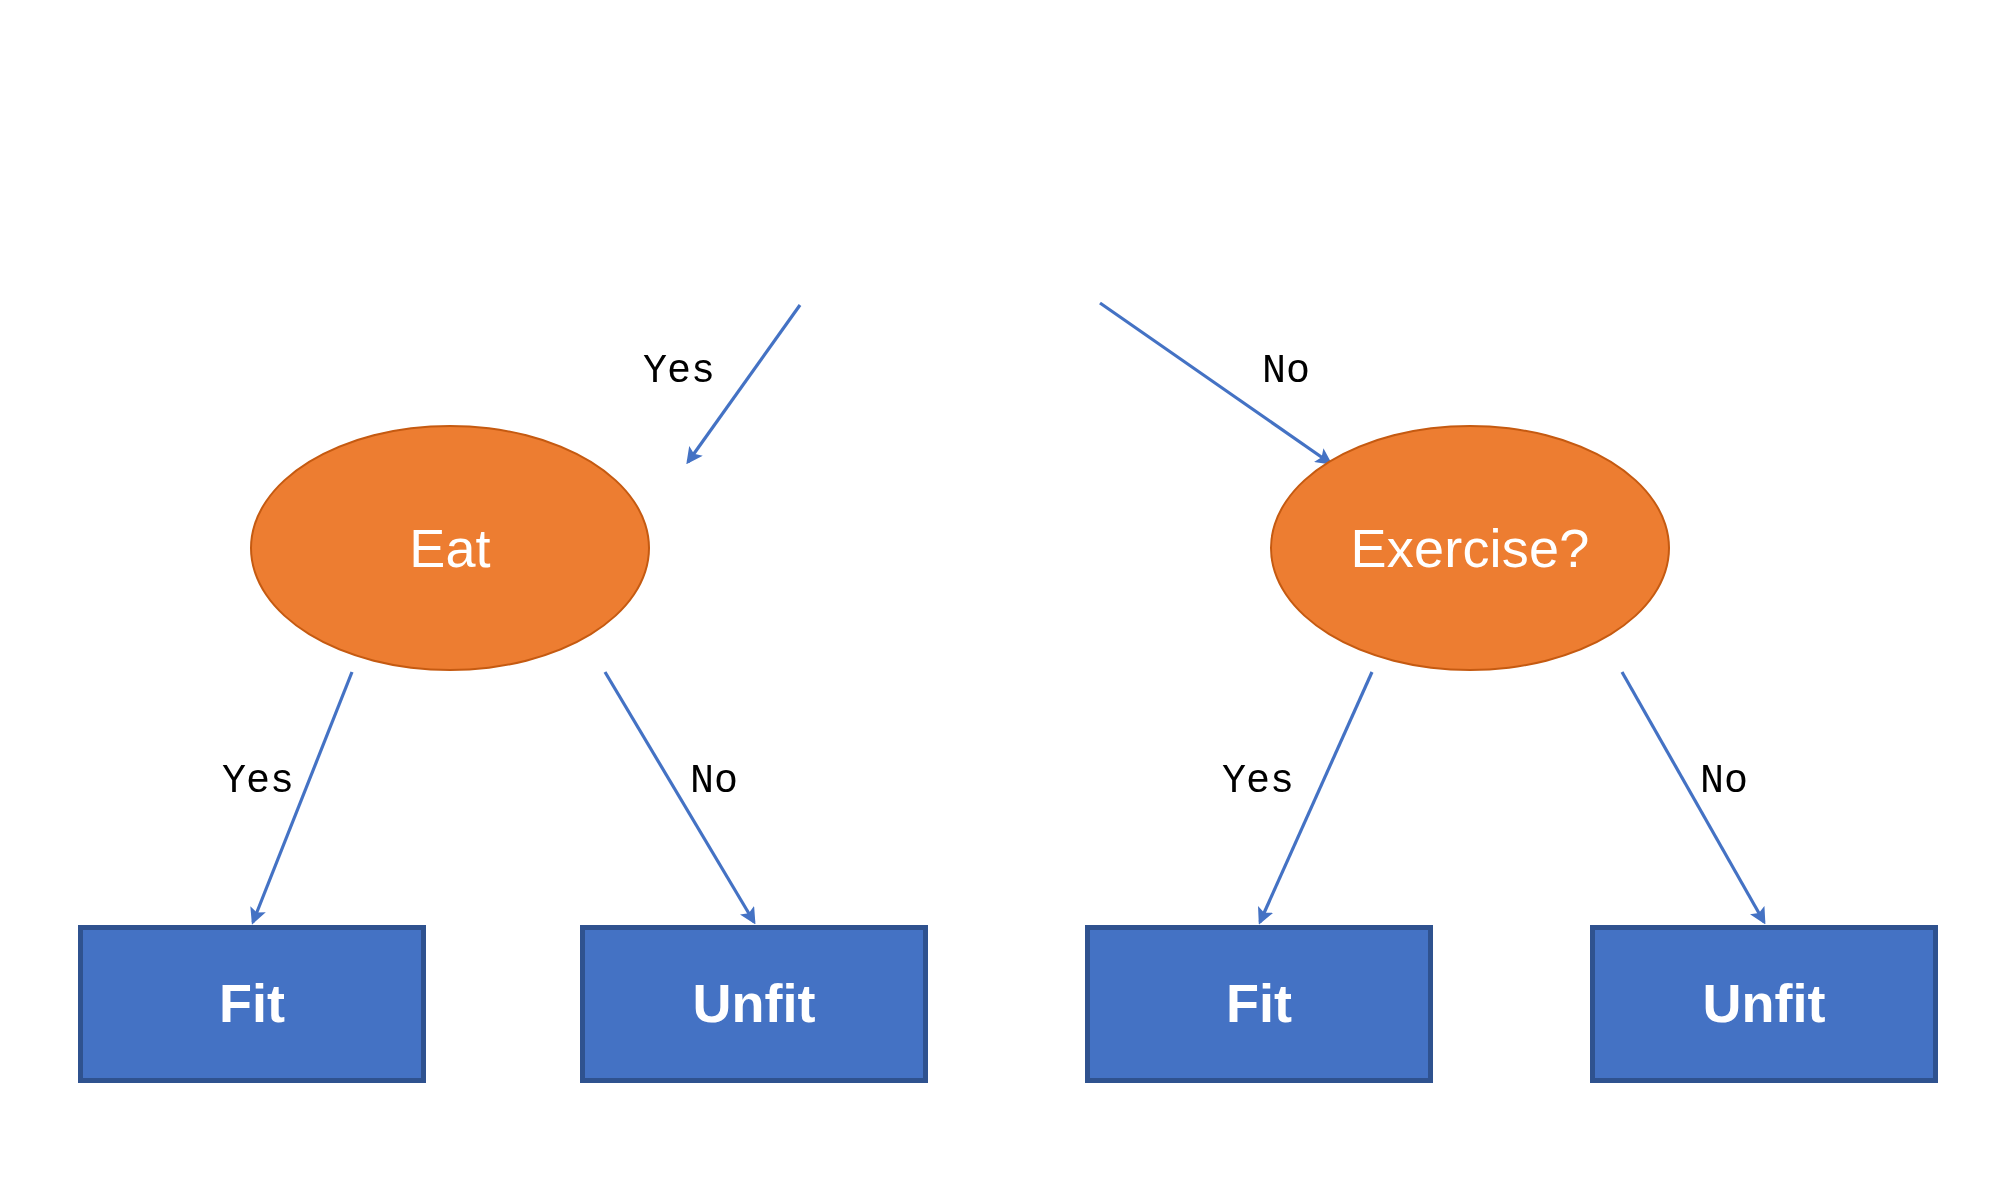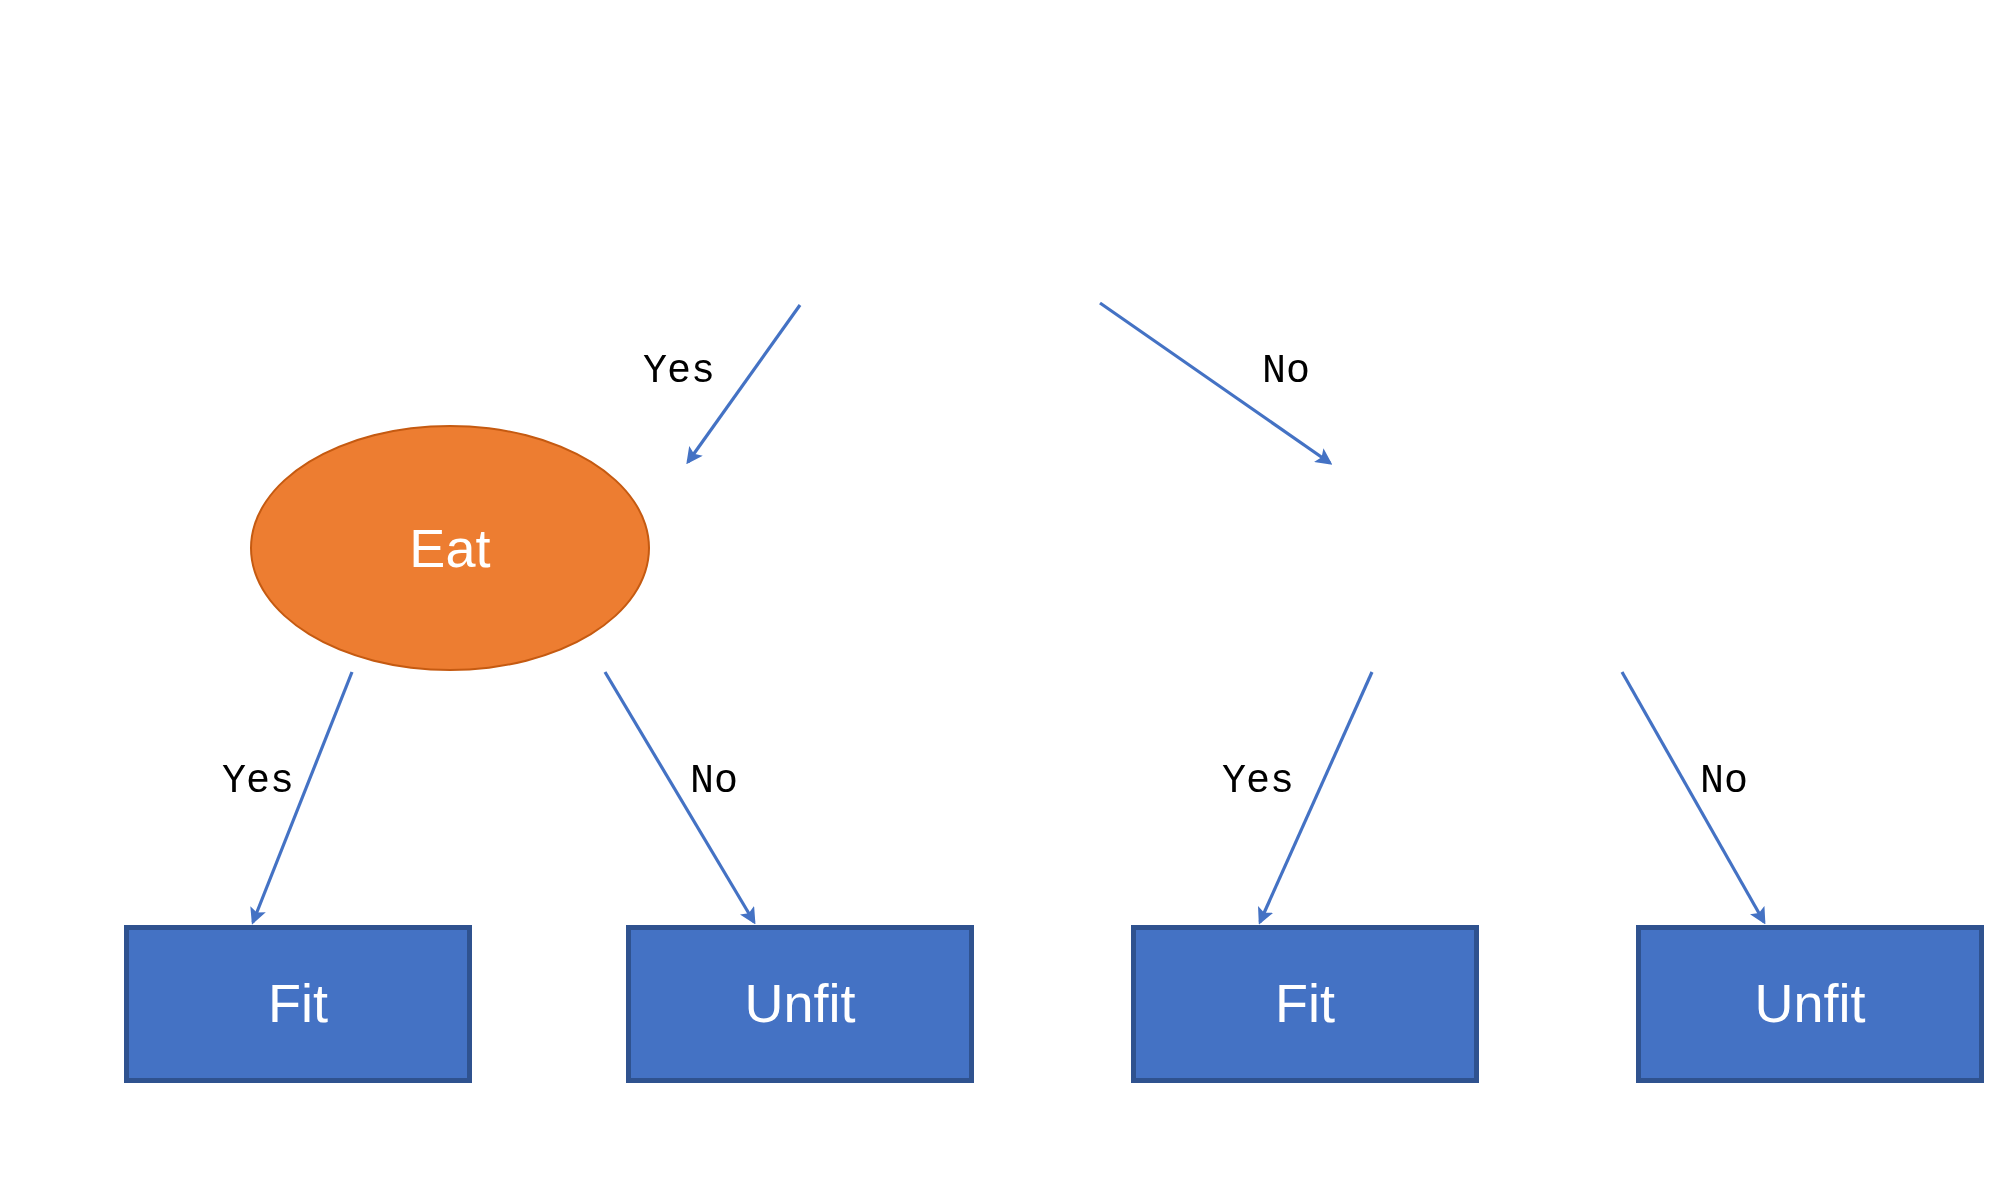--- a/index.html
+++ b/index.html
@@ -39,23 +39,22 @@
     letter-spacing: 0.2px;
   }
   .node-box {
     position: absolute;
     box-sizing: border-box;
     display: flex;
     align-items: center;
     justify-content: center;
     text-align: right;
     color: #ffffff;
-    font-weight: 400;
+    font-weight: 700;
     line-height: 1.1;
-    margin-left: 46px;
   }
   .edge-label {
     position: absolute;
     color: #000000;
     font-weight: 400;
     white-space: nowrap;
     line-height: 1;
     font-family: Liberation Mono, monospace;
   }
 </style>
@@ -78,20 +77,23 @@
     <line class="edge-line" stroke="#4472C4" stroke-width="3.2" marker-end="url(#arrowhead)" x1="1622" y1="672" x2="1764" y2="922"></line>
   </svg>
 
 
   <div class="node-ellipse" id="node-eat-healthy" style="left: 250px; top: 425px; width: 400px; height: 246px; font-size: 54px; color: rgb(255, 255, 255); background: rgb(237, 125, 49); border: 2.5px solid rgb(197, 90, 17);">
     <span>
       <span>Eat</span><br>
     </span>
   </div>
 
+  <div class="node-ellipse" id="node-exercise" style="left: 1270px; top: 425px; width: 400px; height: 246px; font-size: 54px; color: rgb(255, 255, 255); background: rgb(237, 125, 49); border: 2.5px solid rgb(197, 90, 17);">
+    <span>Exercise?</span>
+  </div>
 
   <div class="node-box" id="node-leaf-fit-1" style="left: 78px; top: 925px; width: 348px; height: 158px; font-size: 54px; color: rgb(255, 255, 255); background: rgb(68, 114, 196); border: 5px solid rgb(47, 82, 143);">
     <span>Fit</span>
   </div>
 
   <div class="node-box" id="node-leaf-unfit-1" style="left: 580px; top: 925px; width: 348px; height: 158px; font-size: 54px; color: rgb(255, 255, 255); background: rgb(68, 114, 196); border: 5px solid rgb(47, 82, 143);">
     <span>Unfit</span>
   </div>
 
   <div class="node-box" id="node-leaf-fit-2" style="left: 1085px; top: 925px; width: 348px; height: 158px; font-size: 54px; color: rgb(255, 255, 255); background: rgb(68, 114, 196); border: 5px solid rgb(47, 82, 143);">

